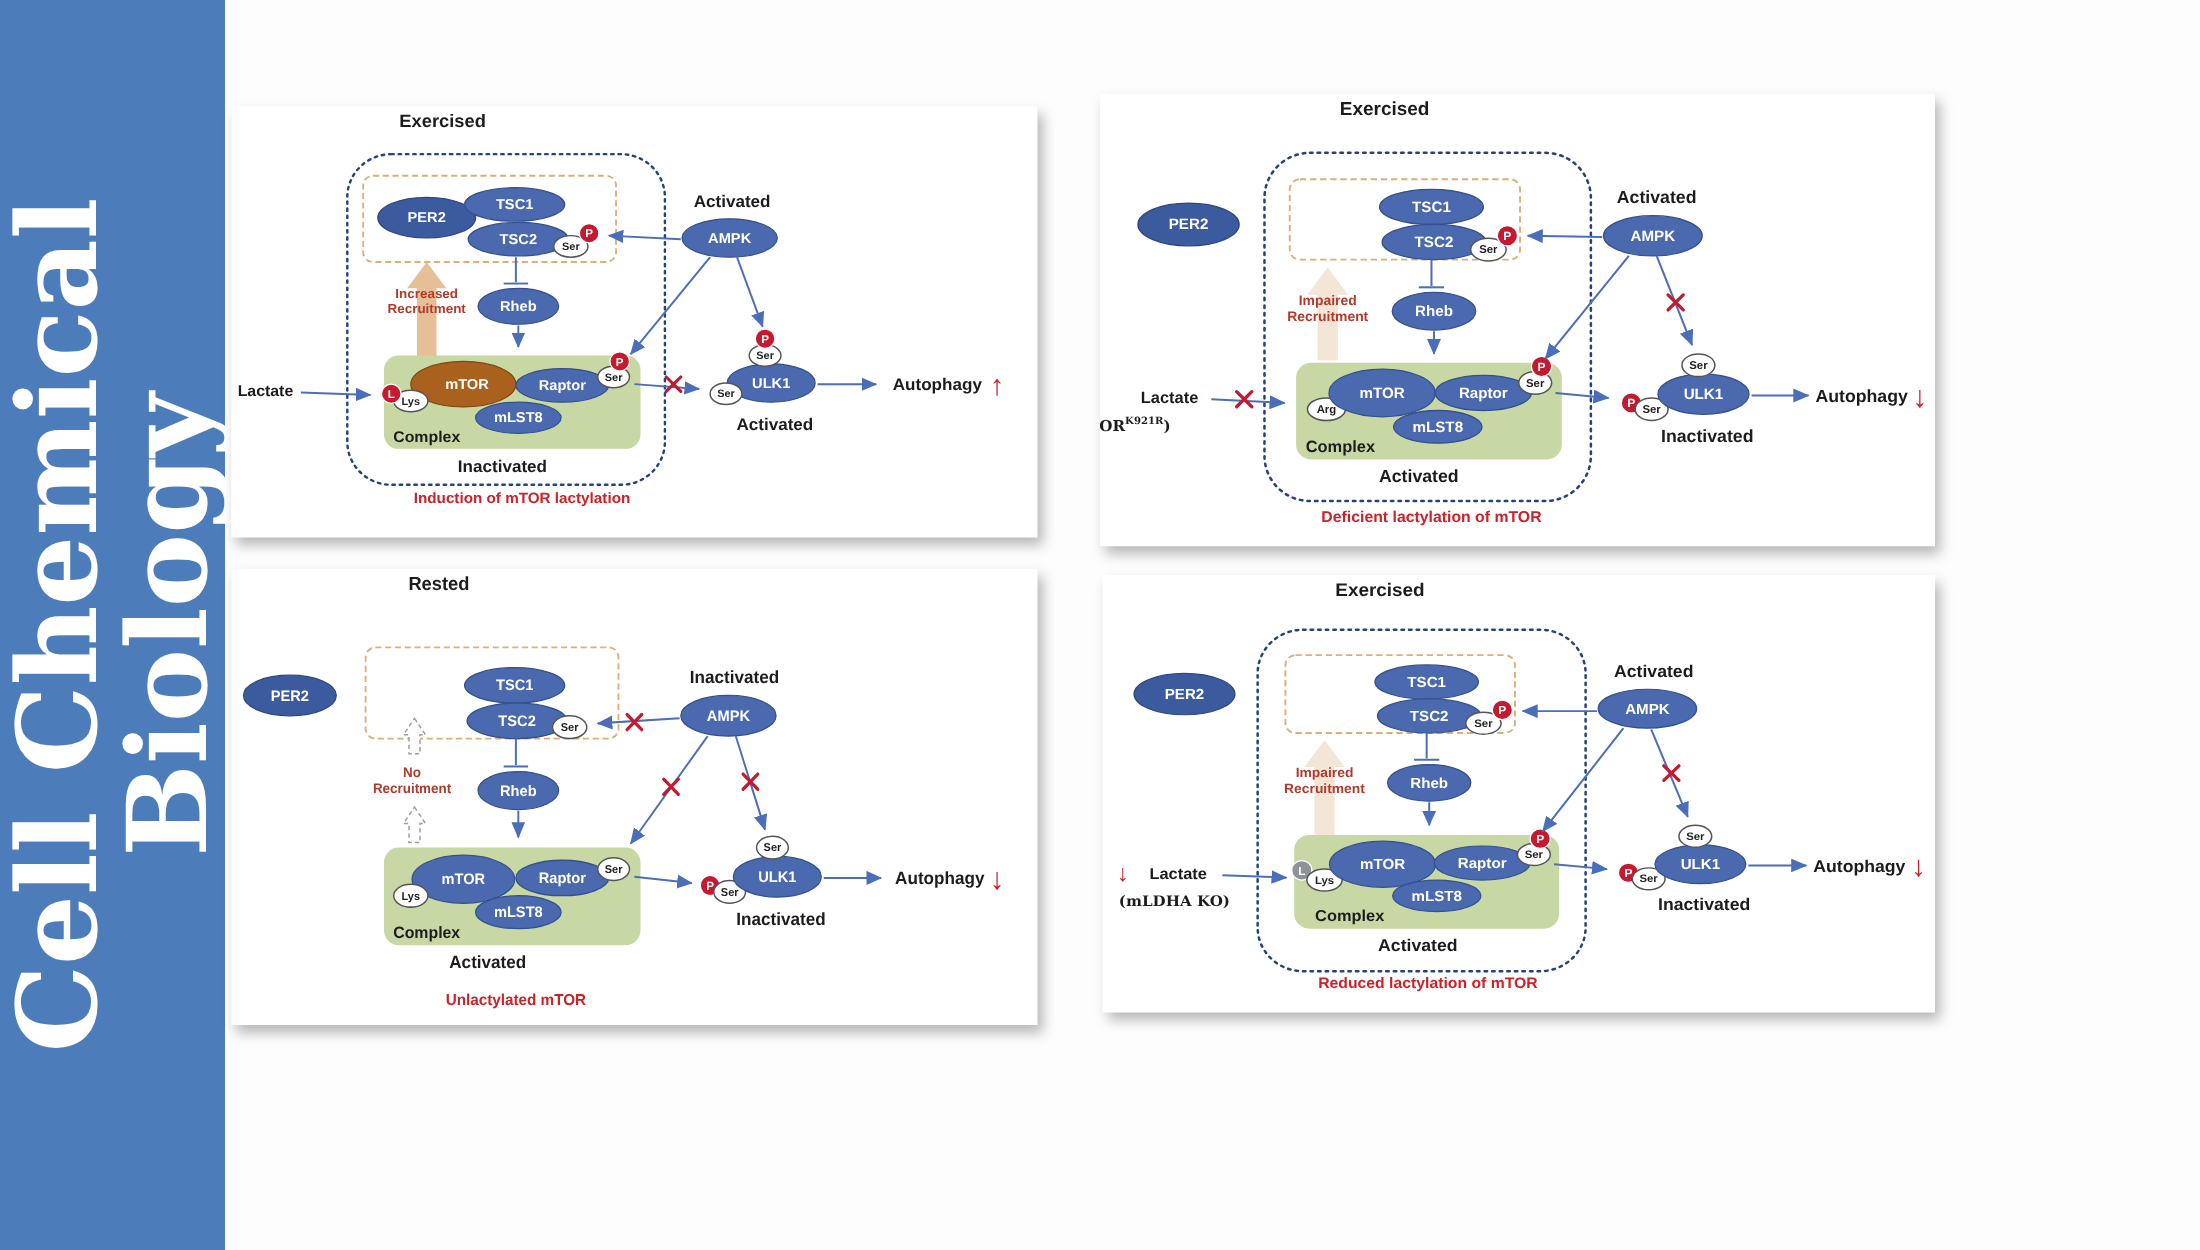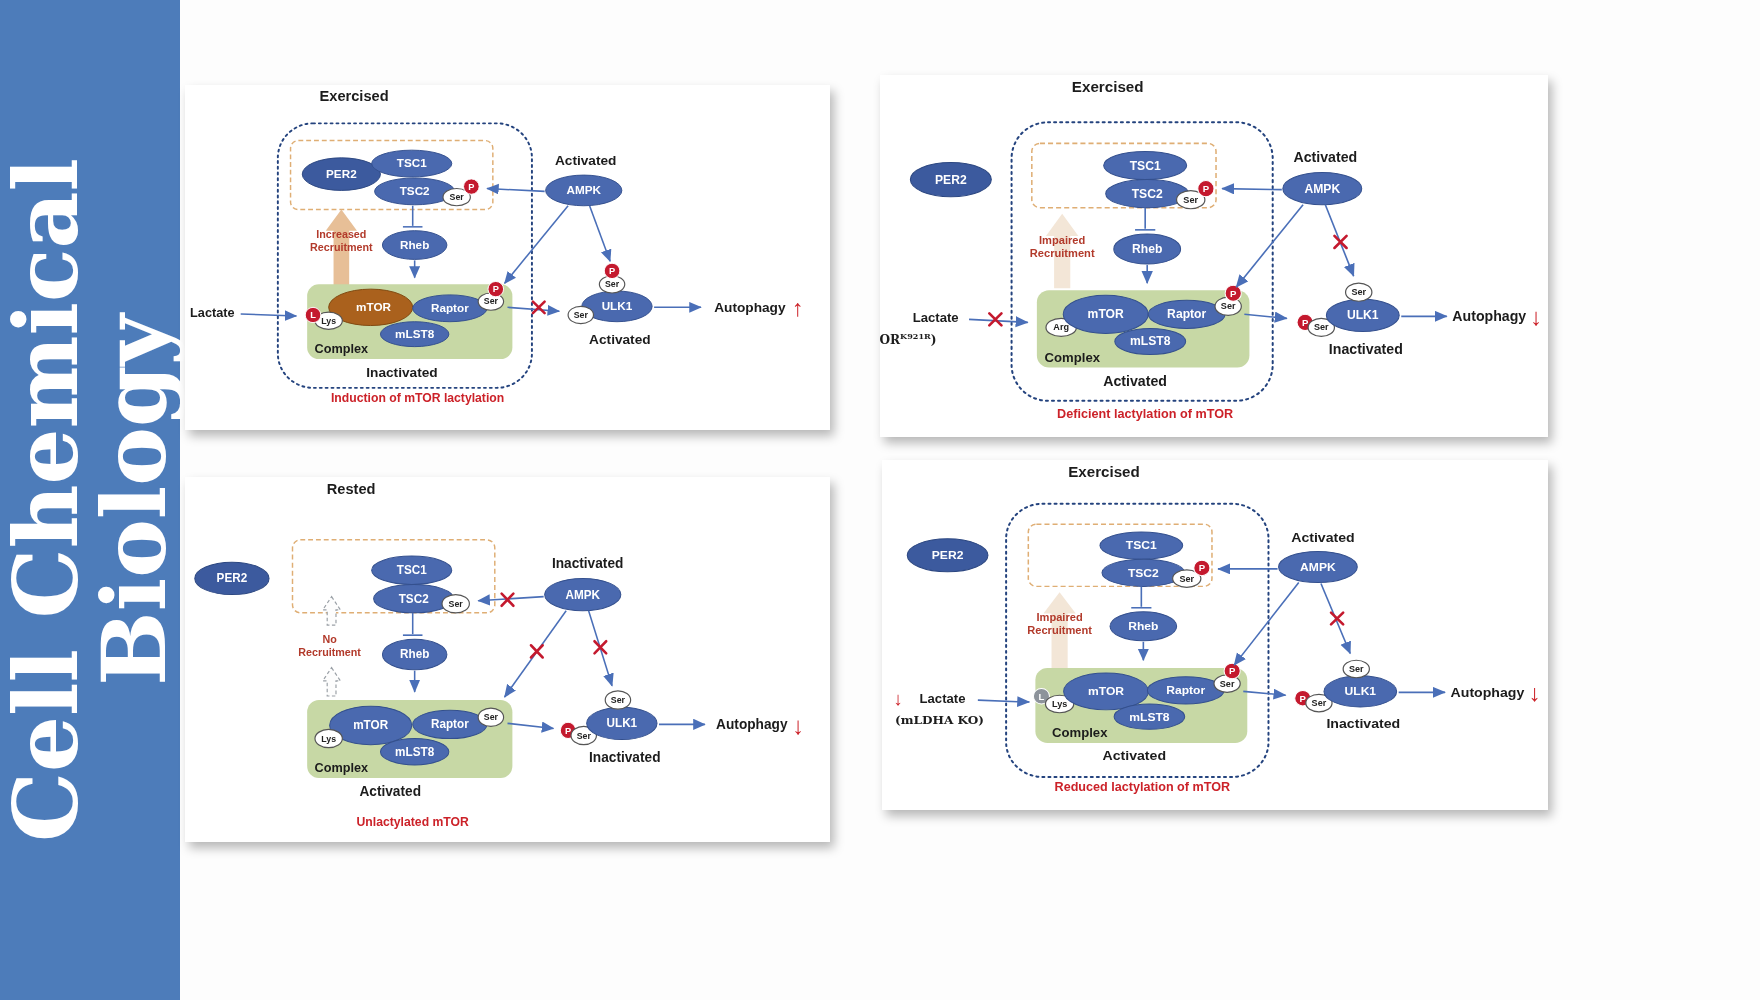--- a/index.html
+++ b/index.html
@@ -6,21 +6,21 @@
   body{width:1760px;height:1000px;position:relative;background:#fdfdfd;overflow:hidden;
        font-family:"Liberation Sans",sans-serif}
   .sidebar{position:absolute;left:0;top:0;width:180px;height:1000px;background:#4d7cba;
            display:flex;align-items:center;justify-content:center;overflow:visible}
   .journal-title{transform:rotate(-90deg);text-align:center;white-space:nowrap;
                  font-family:"DejaVu Serif",serif;font-weight:bold;color:#ffffff;
                  font-size:88px;line-height:1.0}
   .panel{position:absolute;background:#ffffff;box-shadow:4px 6px 10px rgba(0,0,0,.28)}
   .p1{left:185px;top:85px;width:645px;height:345px}
   .p2{left:880px;top:75px;width:668px;height:362px}
-  .p3{left:185px;top:477px;width:645px;height:365px}
+  .p3{left:185px;top:455px;width:645px;height:365px}
   .p4{left:882px;top:460px;width:666px;height:350px}
   .panel svg{width:100%;height:100%;display:block}
 
   
   text{font-family:"Liberation Sans",sans-serif}
   .ttl{font-weight:bold;font-size:15px;fill:#1c1c1c;text-anchor:middle}
   .state{font-weight:bold;font-size:14px;fill:#1c1c1c;text-anchor:middle}
   .plain{font-weight:bold;font-size:13px;fill:#1c1c1c;text-anchor:middle}
   .sub{font-family:"DejaVu Serif",serif;font-weight:bold;font-size:12px;fill:#1c1c1c;text-anchor:middle}
   .ntext{font-weight:bold;font-size:12px;fill:#ffffff;text-anchor:middle}

